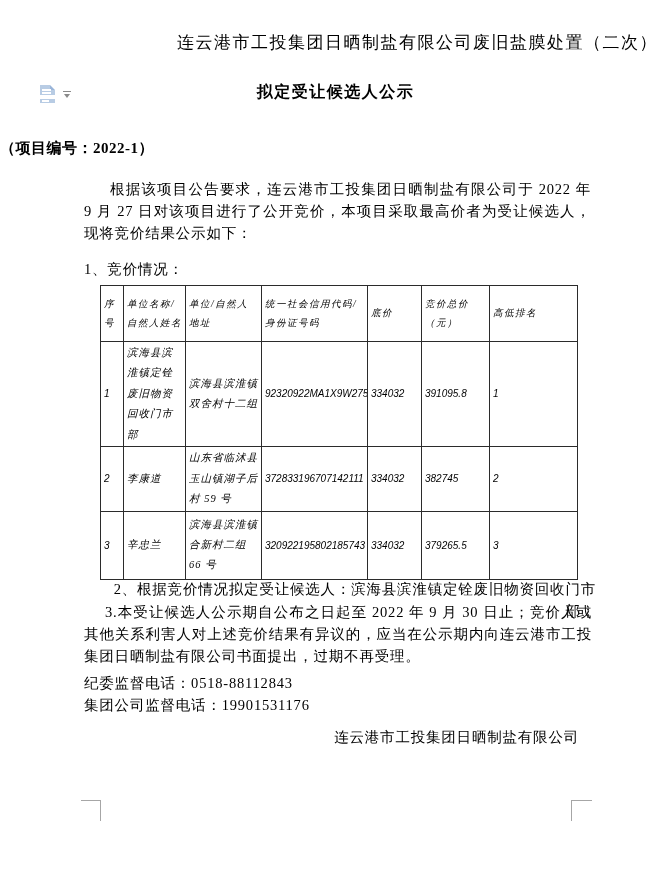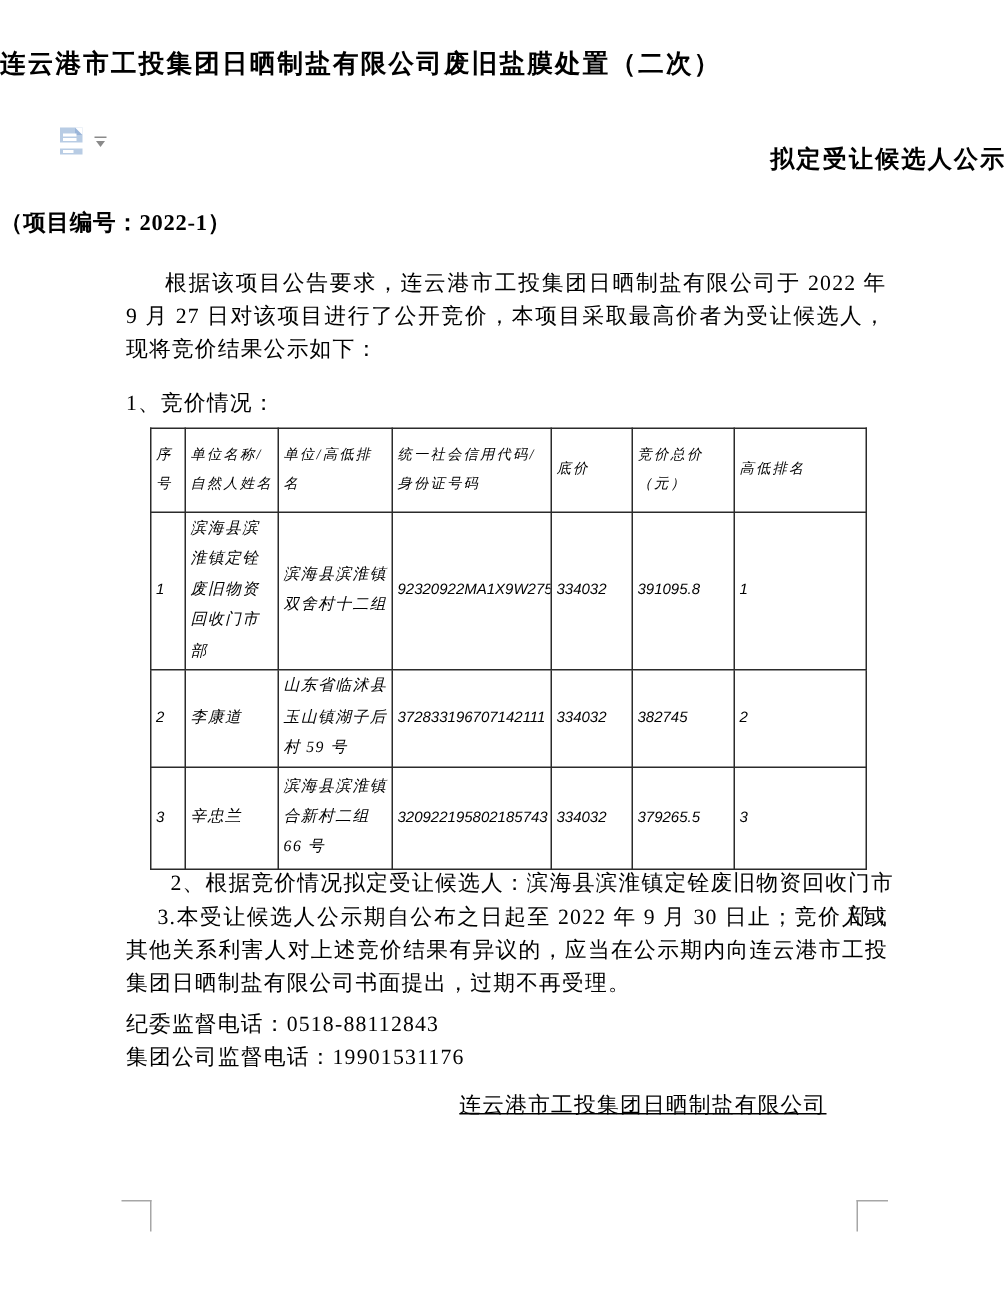--- a/index.html
+++ b/index.html
@@ -7,46 +7,46 @@
     width: 671px; height: 876px;
     position: relative;
     background: #ffffff;
     color: #000;
     font-family: "Liberation Sans", "DejaVu Sans", sans-serif;
     overflow: hidden;
   }
   .abs { position: absolute; }
 
   .title-main {
-    top: 31px; left: 0; width: 658px; text-align: left;
-    font-size: 17px; font-weight: bold; letter-spacing: 1.5px;
+    top: 31px; left: 0; width: 658px; text-align: right;
+    font-size: 17px; font-weight: normal; letter-spacing: 1.5px;
     font-family: "Liberation Serif", "DejaVu Serif", serif;
   }
   .title-sub {
-    top: 96px; left: 0; width: 671px; text-align: right;
+    top: 82px; left: 0; width: 671px; text-align: center;
     font-size: 16px; font-weight: bold; letter-spacing: 1.5px;
     font-family: "Liberation Serif", "DejaVu Serif", serif;
   }
   .title-proj {
     top: 139px; left: 0; width: 671px; text-align: left;
     font-size: 15px; font-weight: bold; letter-spacing: 0.5px;
     font-family: "Liberation Serif", "DejaVu Serif", serif;
   }
 
   .body-text {
     font-size: 14.5px; line-height: 22px; letter-spacing: 0.8px;
     font-family: "Liberation Serif", "DejaVu Serif", serif;
   }
   .para-intro { top: 178px; left: 84px; width: 507px; text-align: justify; text-indent: 26px; }
   .sec1 { top: 258px; left: 84px; text-align: center; }
   .sec2 { top: 578px; left: 84px; width: 512px; text-indent: 21px; text-align: right; }
   .sec3 { top: 601px; left: 84px; width: 508px; text-align: justify; text-indent: 21px; }
   .phone1 { top: 672px; left: 84px; }
   .phone2 { top: 694px; left: 84px; }
-  .signature { top: 726px; right: 120px; text-align: left; line-height: 22px; text-decoration: underline; }
+  .signature { top: 726px; right: 92px; text-align: left; line-height: 22px; }
 
   
   .bid-table {
     position: absolute; top: 285px; left: 100px;
     border-collapse: collapse; table-layout: fixed; width: 477px;
     font-family: "Liberation Serif", "DejaVu Serif", serif;
   }
   .bid-table th, .bid-table td {
     border: 1px solid #2b2b2b;
     text-align: left; vertical-align: middle;
@@ -130,21 +130,21 @@
       <col style="width:76px">
     <col style="width:106px">
       <col style="width:54px">
       <col style="width:68px">
       <col style="width:88px">
   </colgroup>
   <thead>
     <tr>
         <th>序号</th>
         <th>单位名称/自然人姓名</th>
-        <th>单位/高低排名</th>
+        <th>单位/自然人地址</th>
         <th>统一社会信用代码/身份证号码</th>
         <th>底价</th>
         <th>竞价总价（元）</th>
         <th>高低排名</th>
       </tr>
   </thead>
   <tbody>
       <tr>
         <td class="num">1</td>
         <td>滨海县滨淮镇定铨废旧物资回收门市部</td>

